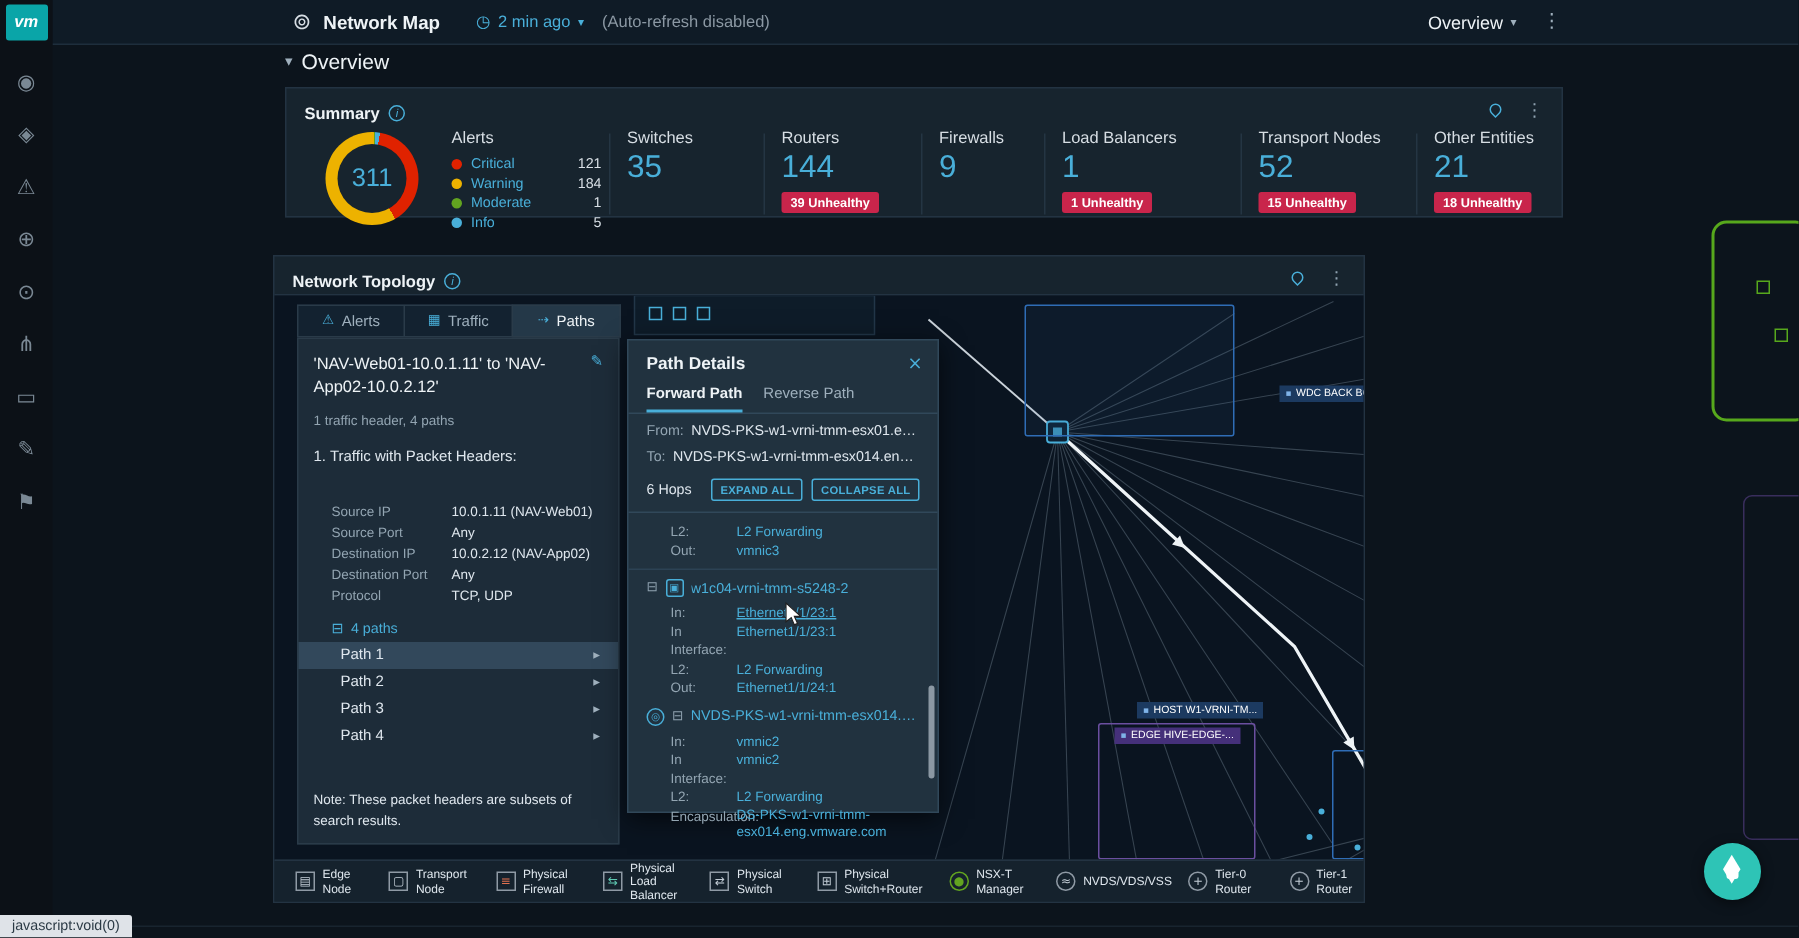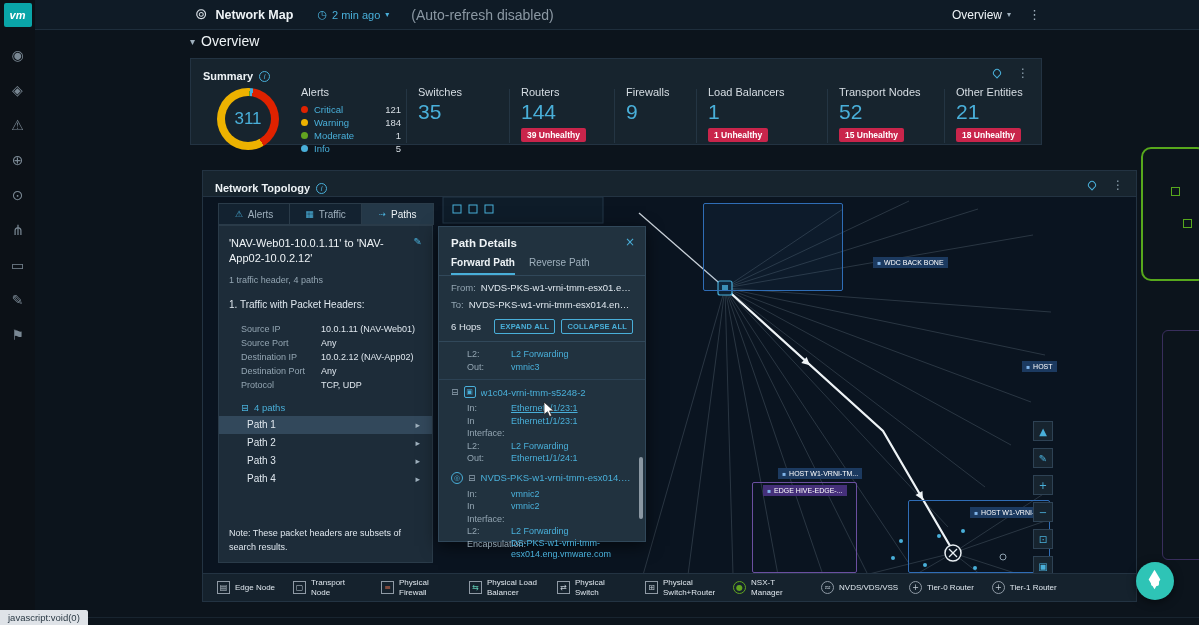--- a/index.html
+++ b/index.html
@@ -13,21 +13,21 @@
     font-size:11px;font-weight:bold;font-style:italic;display:flex;align-items:center;justify-content:center}
   .nav-item{height:35px;width:35px;display:flex;align-items:center;justify-content:center;color:#7a8894;font-size:14px;cursor:pointer}
 
   
   .topbar{position:absolute;left:35px;top:0;width:1164px;height:30px;background:#0f1b26;border-bottom:1px solid #1e2e3c;display:flex;align-items:center;z-index:50}
   .tb-group{margin-left:160px;display:flex;align-items:center;gap:8px}
   .nm-icon{color:#d7dee4;font-size:15px;line-height:1}
   .tb-title{font-size:12.5px;font-weight:bold;color:#eef3f6}
   .tb-refresh{display:flex;align-items:center;gap:5px;margin-left:24px;color:#49afd9;font-size:11px;cursor:pointer}
   .tb-chev{font-size:8px}
-  .tb-auto{color:#8b98a3;font-size:14px;margin-left:22px}
+  .tb-auto{color:#8b98a3;font-size:11px;margin-left:12px}
   .tb-right{position:absolute;right:158px;display:flex;align-items:center;gap:5px;font-size:12px;color:#eef3f6}
   .tb-dots{color:#9fb0bd;font-size:13px;margin-left:12px;cursor:pointer}
 
   .section-title{position:absolute;left:190px;top:33px;display:flex;align-items:center;gap:6px;font-size:14px;color:#eef3f6}
   .section-chev{color:#9fb0bd;font-size:10px}
 
   
   .panel{position:absolute;background:#17242e;border:1px solid #233342}
   .panel-head{height:26px;padding:7px 12px 0;position:relative}
   .panel-title{font-size:11px;font-weight:bold;color:#eef3f6;display:inline}
@@ -75,21 +75,21 @@
     gap:5px;font-size:10px;color:#9fb0bd;cursor:pointer}
   .tab+.tab{border-left:none}
   .tab .tglyph{color:#49afd9;font-size:9px}
   .tab.active{background:#243848;color:#eef3f6}
 
   .path-panel{position:absolute;left:15px;top:28px;width:215px;height:338px;background:#1d2c39;border:1px solid #2a3b49;z-index:15;padding:10px}
   .pp-title{font-size:11px;color:#eef3f6;line-height:1.4;padding-right:14px}
   .pp-edit{position:absolute;right:10px;top:10px;color:#49afd9;font-size:10px;cursor:pointer}
   .pp-sub{font-size:9px;color:#93a5b2;margin-top:8px}
   .pp-traffic{font-size:10px;color:#dfe7ee;margin-top:14px}
-  .pp-fields{margin-top:12px}
+  .pp-fields{margin-top:24px}
   .pp-row{display:flex;font-size:9px;line-height:14px}
   .pp-row .k{width:92px;color:#93a5b2;padding-left:12px;flex:none}
   .pp-row .v{color:#dfe7ee}
   .pp-group{margin-top:10px;margin-bottom:3px;padding-left:12px;color:#49afd9;font-size:9.5px;display:flex;gap:5px;align-items:center;cursor:pointer}
   .path-row{height:18px;display:flex;align-items:center;padding-left:28px;font-size:10px;color:#dfe7ee;position:relative;
     margin:0 -10px;cursor:pointer}
   .path-row .arr{position:absolute;right:12px;color:#9fb0bd;font-size:9px}
   .path-row.selected{background:#32485b}
   .pp-note{position:absolute;left:10px;right:10px;bottom:8px;font-size:9px;color:#dfe7ee;line-height:1.5}
 
@@ -246,21 +246,21 @@
       <span class="badge">15 Unhealthy</span>
     </div>
     <div class="stat" style="left:765px">
       <div class="stat-label">Other Entities</div>
       <div class="stat-value">21</div>
       <span class="badge">18 Unhealthy</span>
     </div>
   </div>
 </div>
 
-<div class="panel" style="left:202px;top:170px;width:935px;height:432px">
+<div class="panel" style="left:182px;top:170px;width:728px;height:432px">
   <div class="panel-head" style="border-bottom:1px solid #233342">
     <span class="panel-title">Network Topology</span><span class="info-badge">i</span>
     <div class="head-actions">
       <span class="pin-icon"></span>
       <span class="mini-dots g">⋮</span>
     </div>
   </div>
 
   <div class="topo-body">
 

